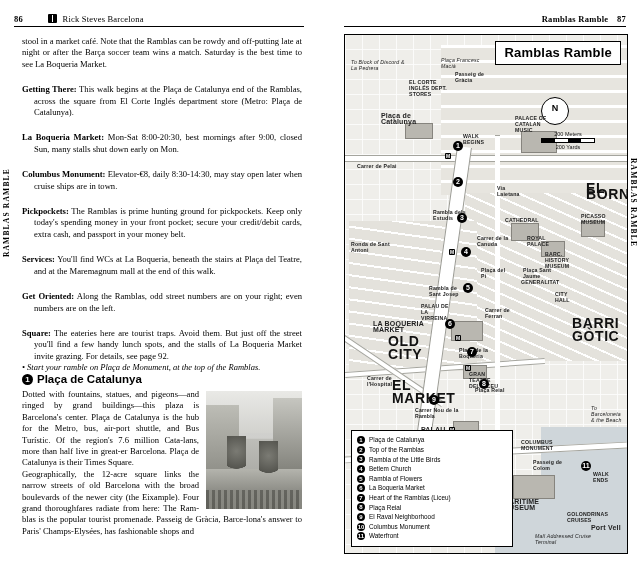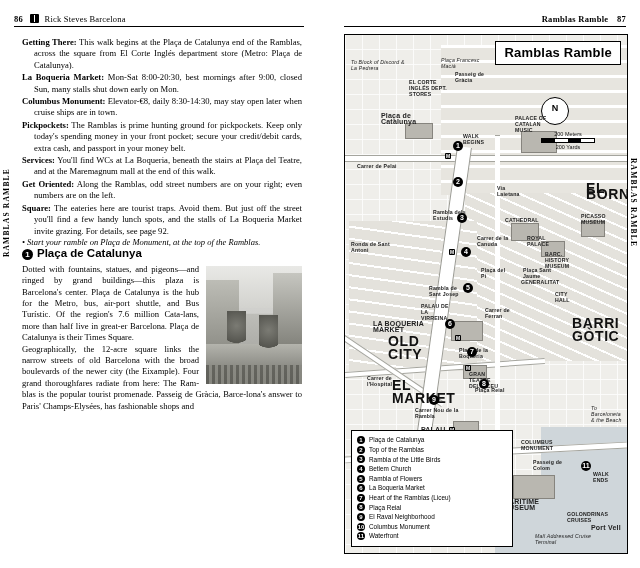--- a/index.html
+++ b/index.html
@@ -24,21 +24,21 @@
   .head-left {
     position: absolute;
     top: 14px;
     left: 14px;
     font-size: 8.5px;
     letter-spacing: 0.2px;
     white-space: nowrap;
   }
   .head-left .folio {
     font-weight: bold;
-    margin-right: 5px;
+    margin-right: 23px;
   }
   .head-left .bookicon {
     display: inline-block;
     width: 9px;
     height: 9px;
     margin: 0 3px -1px 0;
     background: #000;
     border-radius: 1px;
     position: relative;
   }
@@ -109,21 +109,21 @@
     line-height: 11.4px;
     text-align: justify;
   }
   .col-left p {
     margin: 0 0 0 0;
     text-indent: 0;
   }
   .col-left p.hang {
     padding-left: 12px;
     text-indent: -12px;
-    margin-top: 1px;
+    margin-top: 14px;
   }
   .col-left b {
     font-weight: bold;
   }
   .sec-title {
     text-align: center;
     font-family: "Liberation Sans", sans-serif;
     font-weight: bold;
     font-size: 15px;
     margin: 12px 0 7px 0;
@@ -401,20 +401,21 @@
     <span>Ramblas Ramble</span>
     <span class="folio">87</span>
   </div>
   <div class="rule-left"></div>
   <div class="rule-right"></div>
 
   <div class="vtab left">RAMBLAS RAMBLE</div>
   <div class="vtab right">RAMBLAS RAMBLE</div>
 
   <div class="col-left">
+    <p>stool in a market café. Note that the Ramblas can be rowdy and off-putting late at night or after the Barça soccer team wins a match. Saturday is the best time to see La Boqueria Market.</p>
 
     <p class="hang"><b>Getting There:</b><span> This walk begins at the Plaça de Catalunya end of the Ramblas, across the square from El Corte Inglés department store (Metro: Plaça de Catalunya).</span></p>
     <p class="hang"><b>La Boqueria Market:</b><span> Mon-Sat 8:00-20:30, best mornings after 9:00, closed Sun, many stalls shut down early on Mon.</span></p>
     <p class="hang"><b>Columbus Monument:</b><span> Elevator-€8, daily 8:30-14:30, may stay open later when cruise ships are in town.</span></p>
     <p class="hang"><b>Pickpockets:</b><span> The Ramblas is prime hunting ground for pickpockets. Keep only today's spending money in your front pocket; secure your credit/debit cards, extra cash, and passport in your money belt.</span></p>
     <p class="hang"><b>Services:</b><span> You'll find WCs at La Boqueria, beneath the stairs at Plaça del Teatre, and at the Maremagnum mall at the end of this walk.</span></p>
     <p class="hang"><b>Get Oriented:</b><span> Along the Ramblas, odd street numbers are on your right; even numbers are on the left.</span></p>
     <p class="hang"><b>Square:</b><span> The eateries here are tourist traps. Avoid them. But just off the street you'll find a few handy lunch spots, and the stalls of La Boqueria Market invite grazing. For details, see page 92.</span></p>
 
     <p class="italic-lead">• Start your ramble on Plaça de Monument, at the top of the Ramblas.</p>

